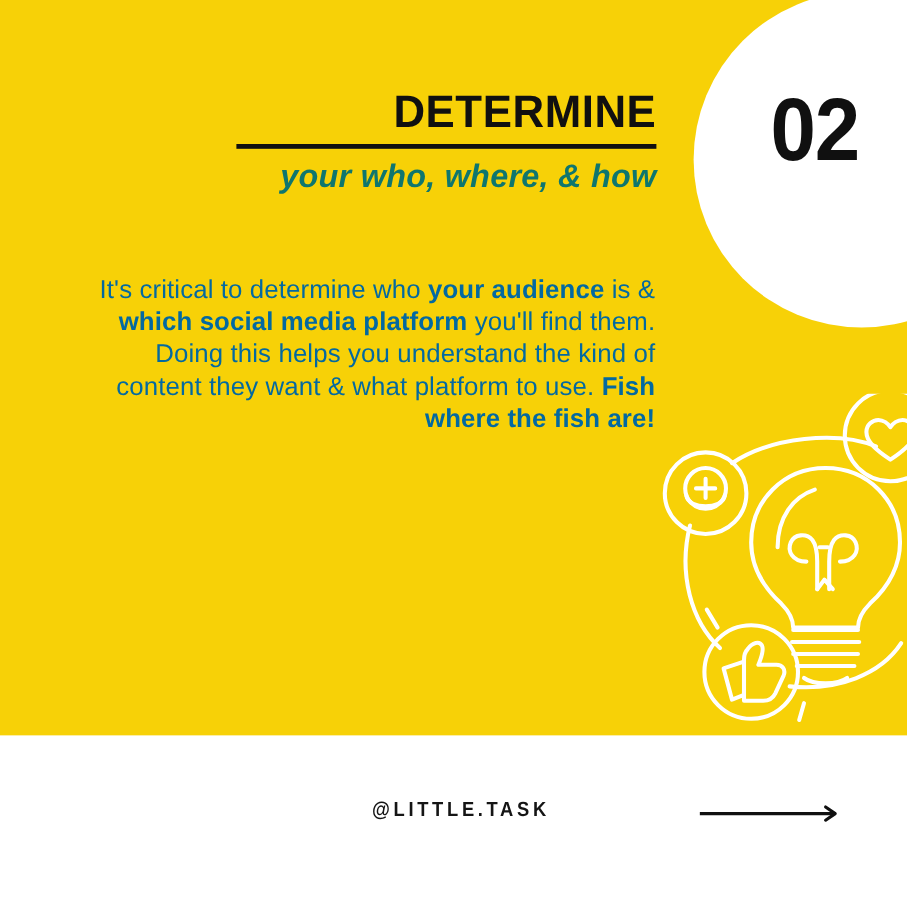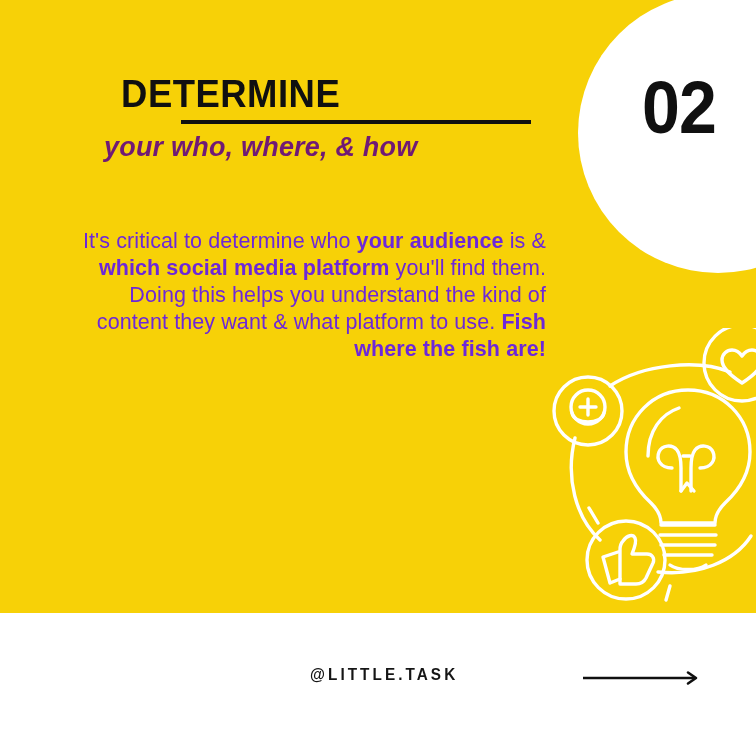--- a/index.html
+++ b/index.html
@@ -48,23 +48,24 @@
     font-size: 74px;
     line-height: 96px;
     letter-spacing: -1px;
     color: #101010;
     transform: scaleX(0.92);
     transform-origin: center center;
   }
   
   .heading-block {
     position: absolute;
-    left: 104px;
+    left: 120px;
     top: 72px;
     width: 427px;
+    text-align: right;
   }
   .heading-title {
     font-family: "Liberation Sans", sans-serif;
     font-weight: 700;
     font-size: 38px;
     line-height: 44px;
     letter-spacing: 0.5px;
     color: #101010;
     transform: scaleX(0.96);
     transform-origin: right center;
@@ -76,30 +77,30 @@
     background: #101010;
   }
   .heading-subtitle {
     margin-top: 7px;
     font-family: "Liberation Sans", sans-serif;
     font-weight: 700;
     font-style: italic;
     font-size: 27px;
     line-height: 33px;
     letter-spacing: 0.2px;
-    color: #701a75;
+    color: #0f766e;
   }
   
   .body-copy {
     position: absolute;
     left: 70px;
     top: 228px;
     width: 476px;
     text-align: right;
-    color: #6d28d9;
+    color: #0369a1;
     font-family: "Liberation Sans", sans-serif;
     font-size: 21.5px;
     line-height: 27px;
     letter-spacing: 0.1px;
   }
   .body-copy .para + .para {
     margin-top: 27px;
   }
   .body-copy b {
     font-weight: 700;

